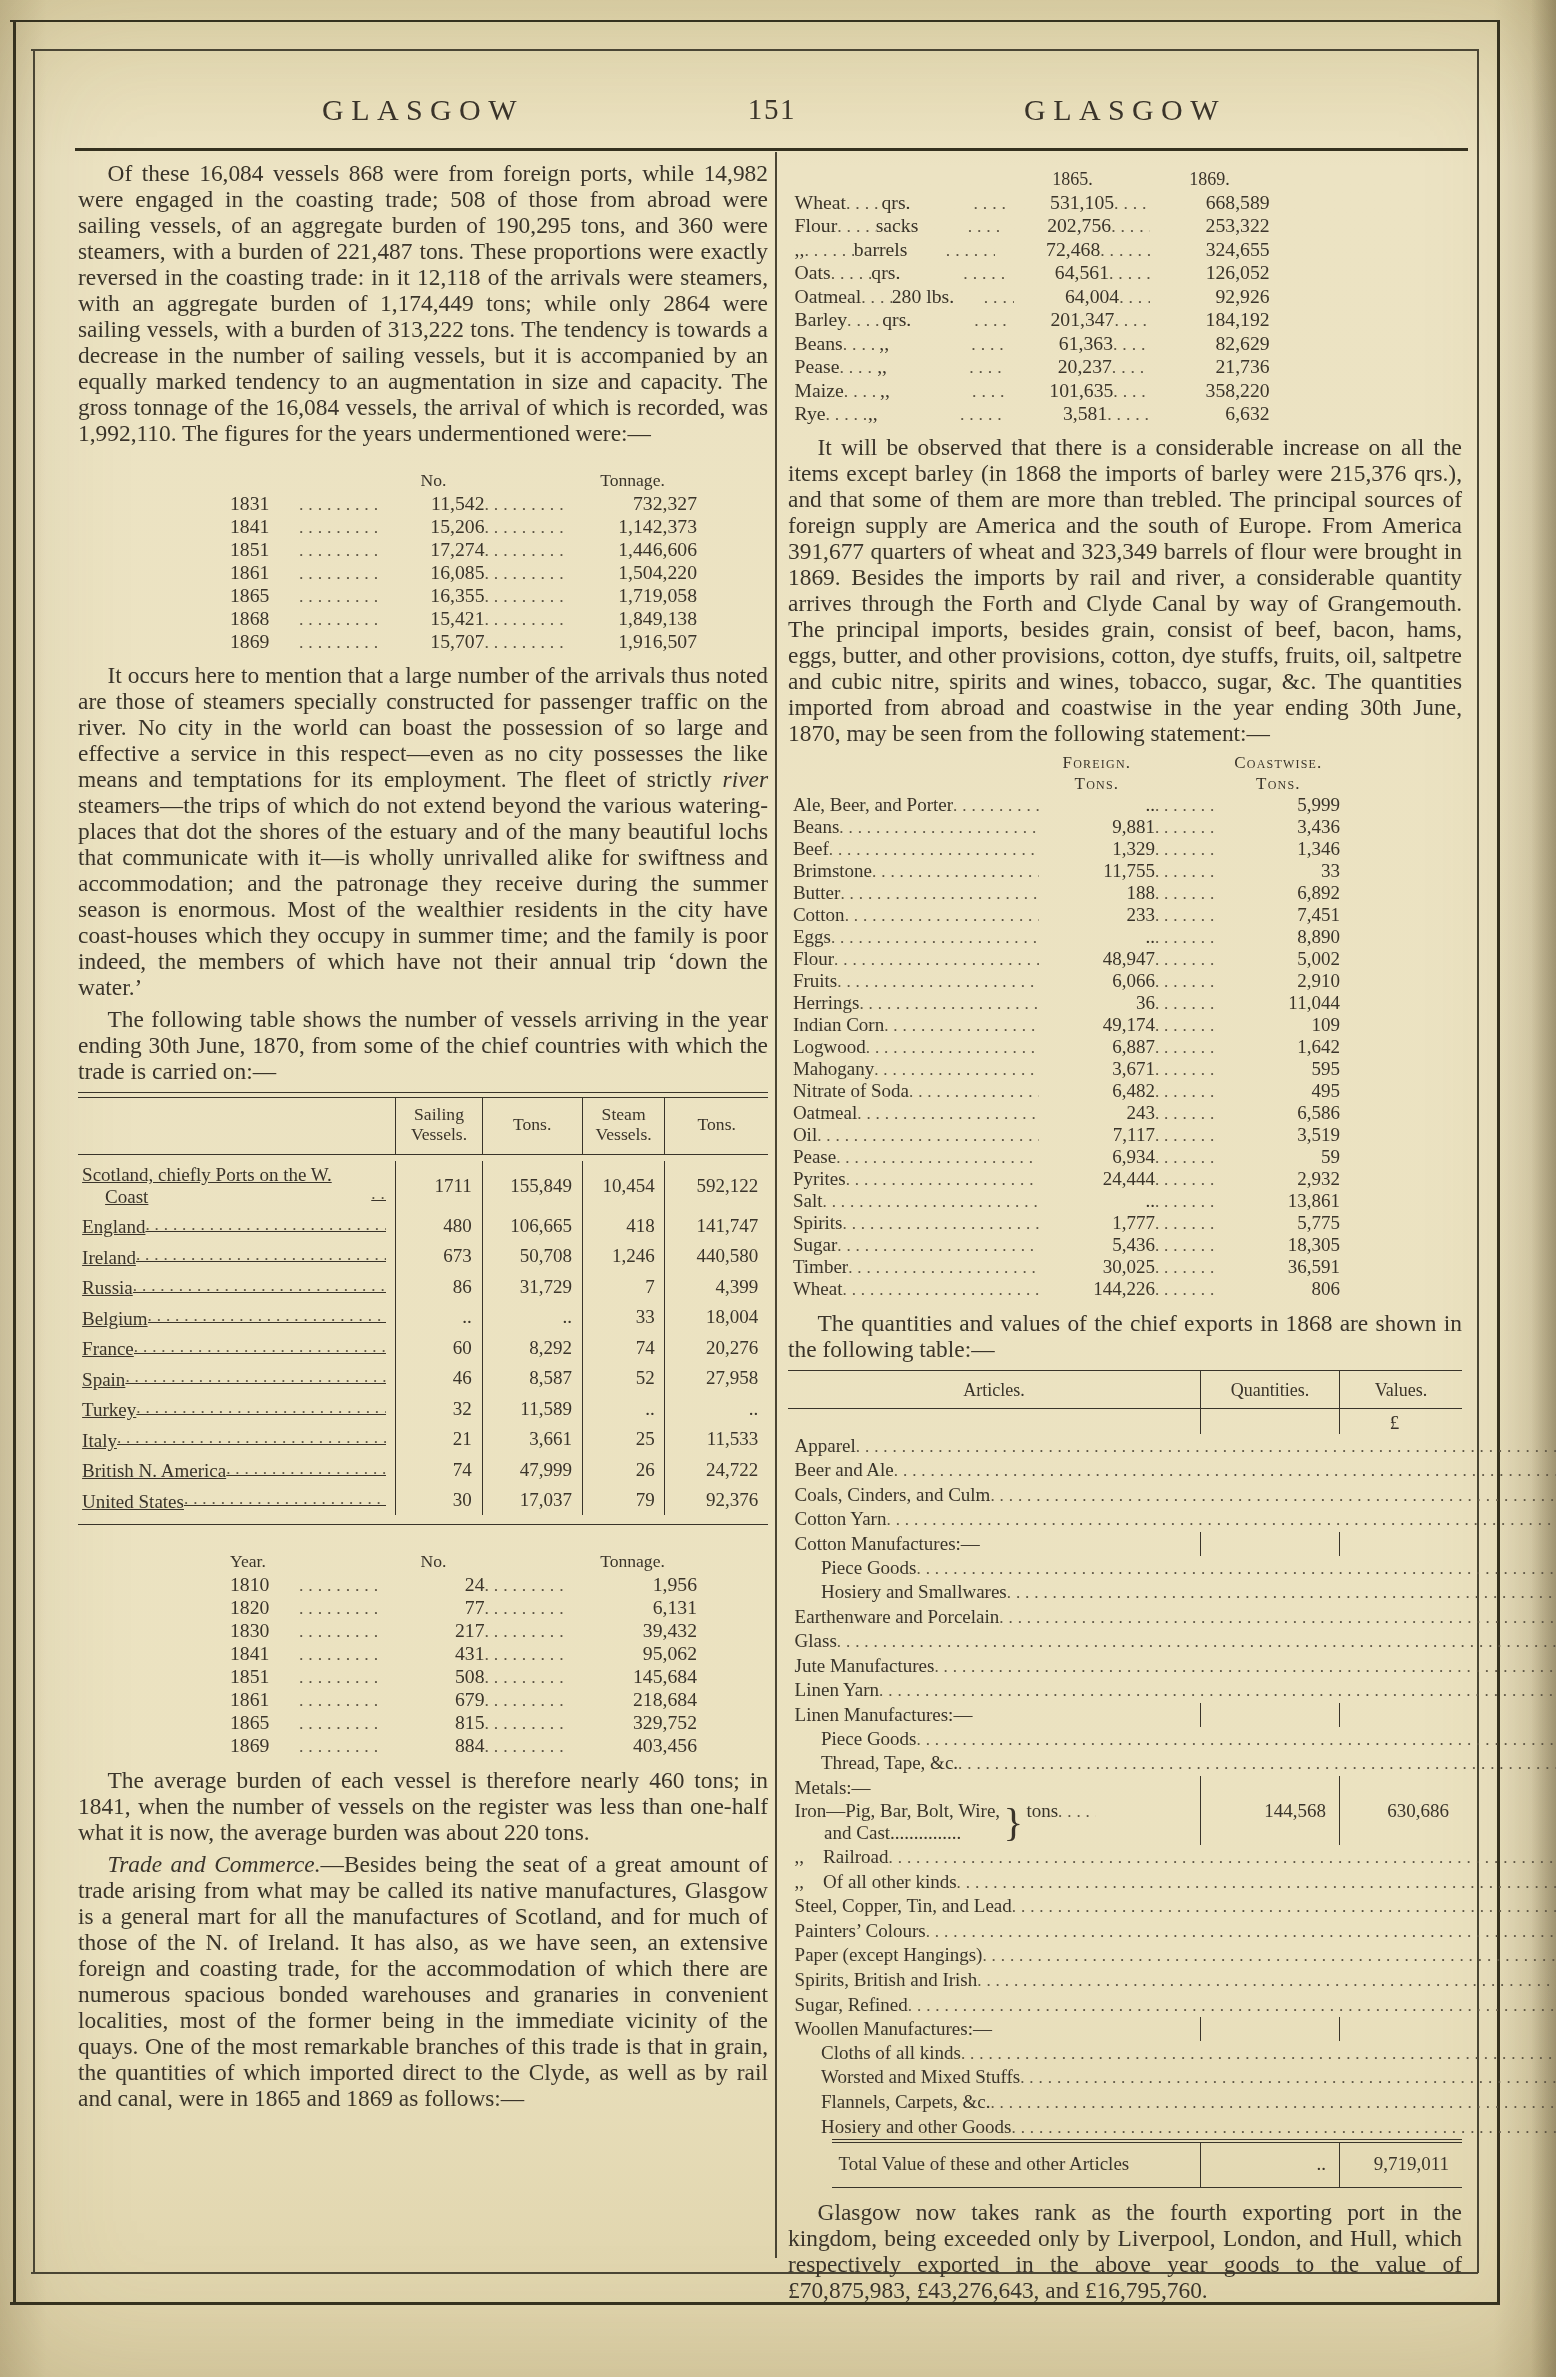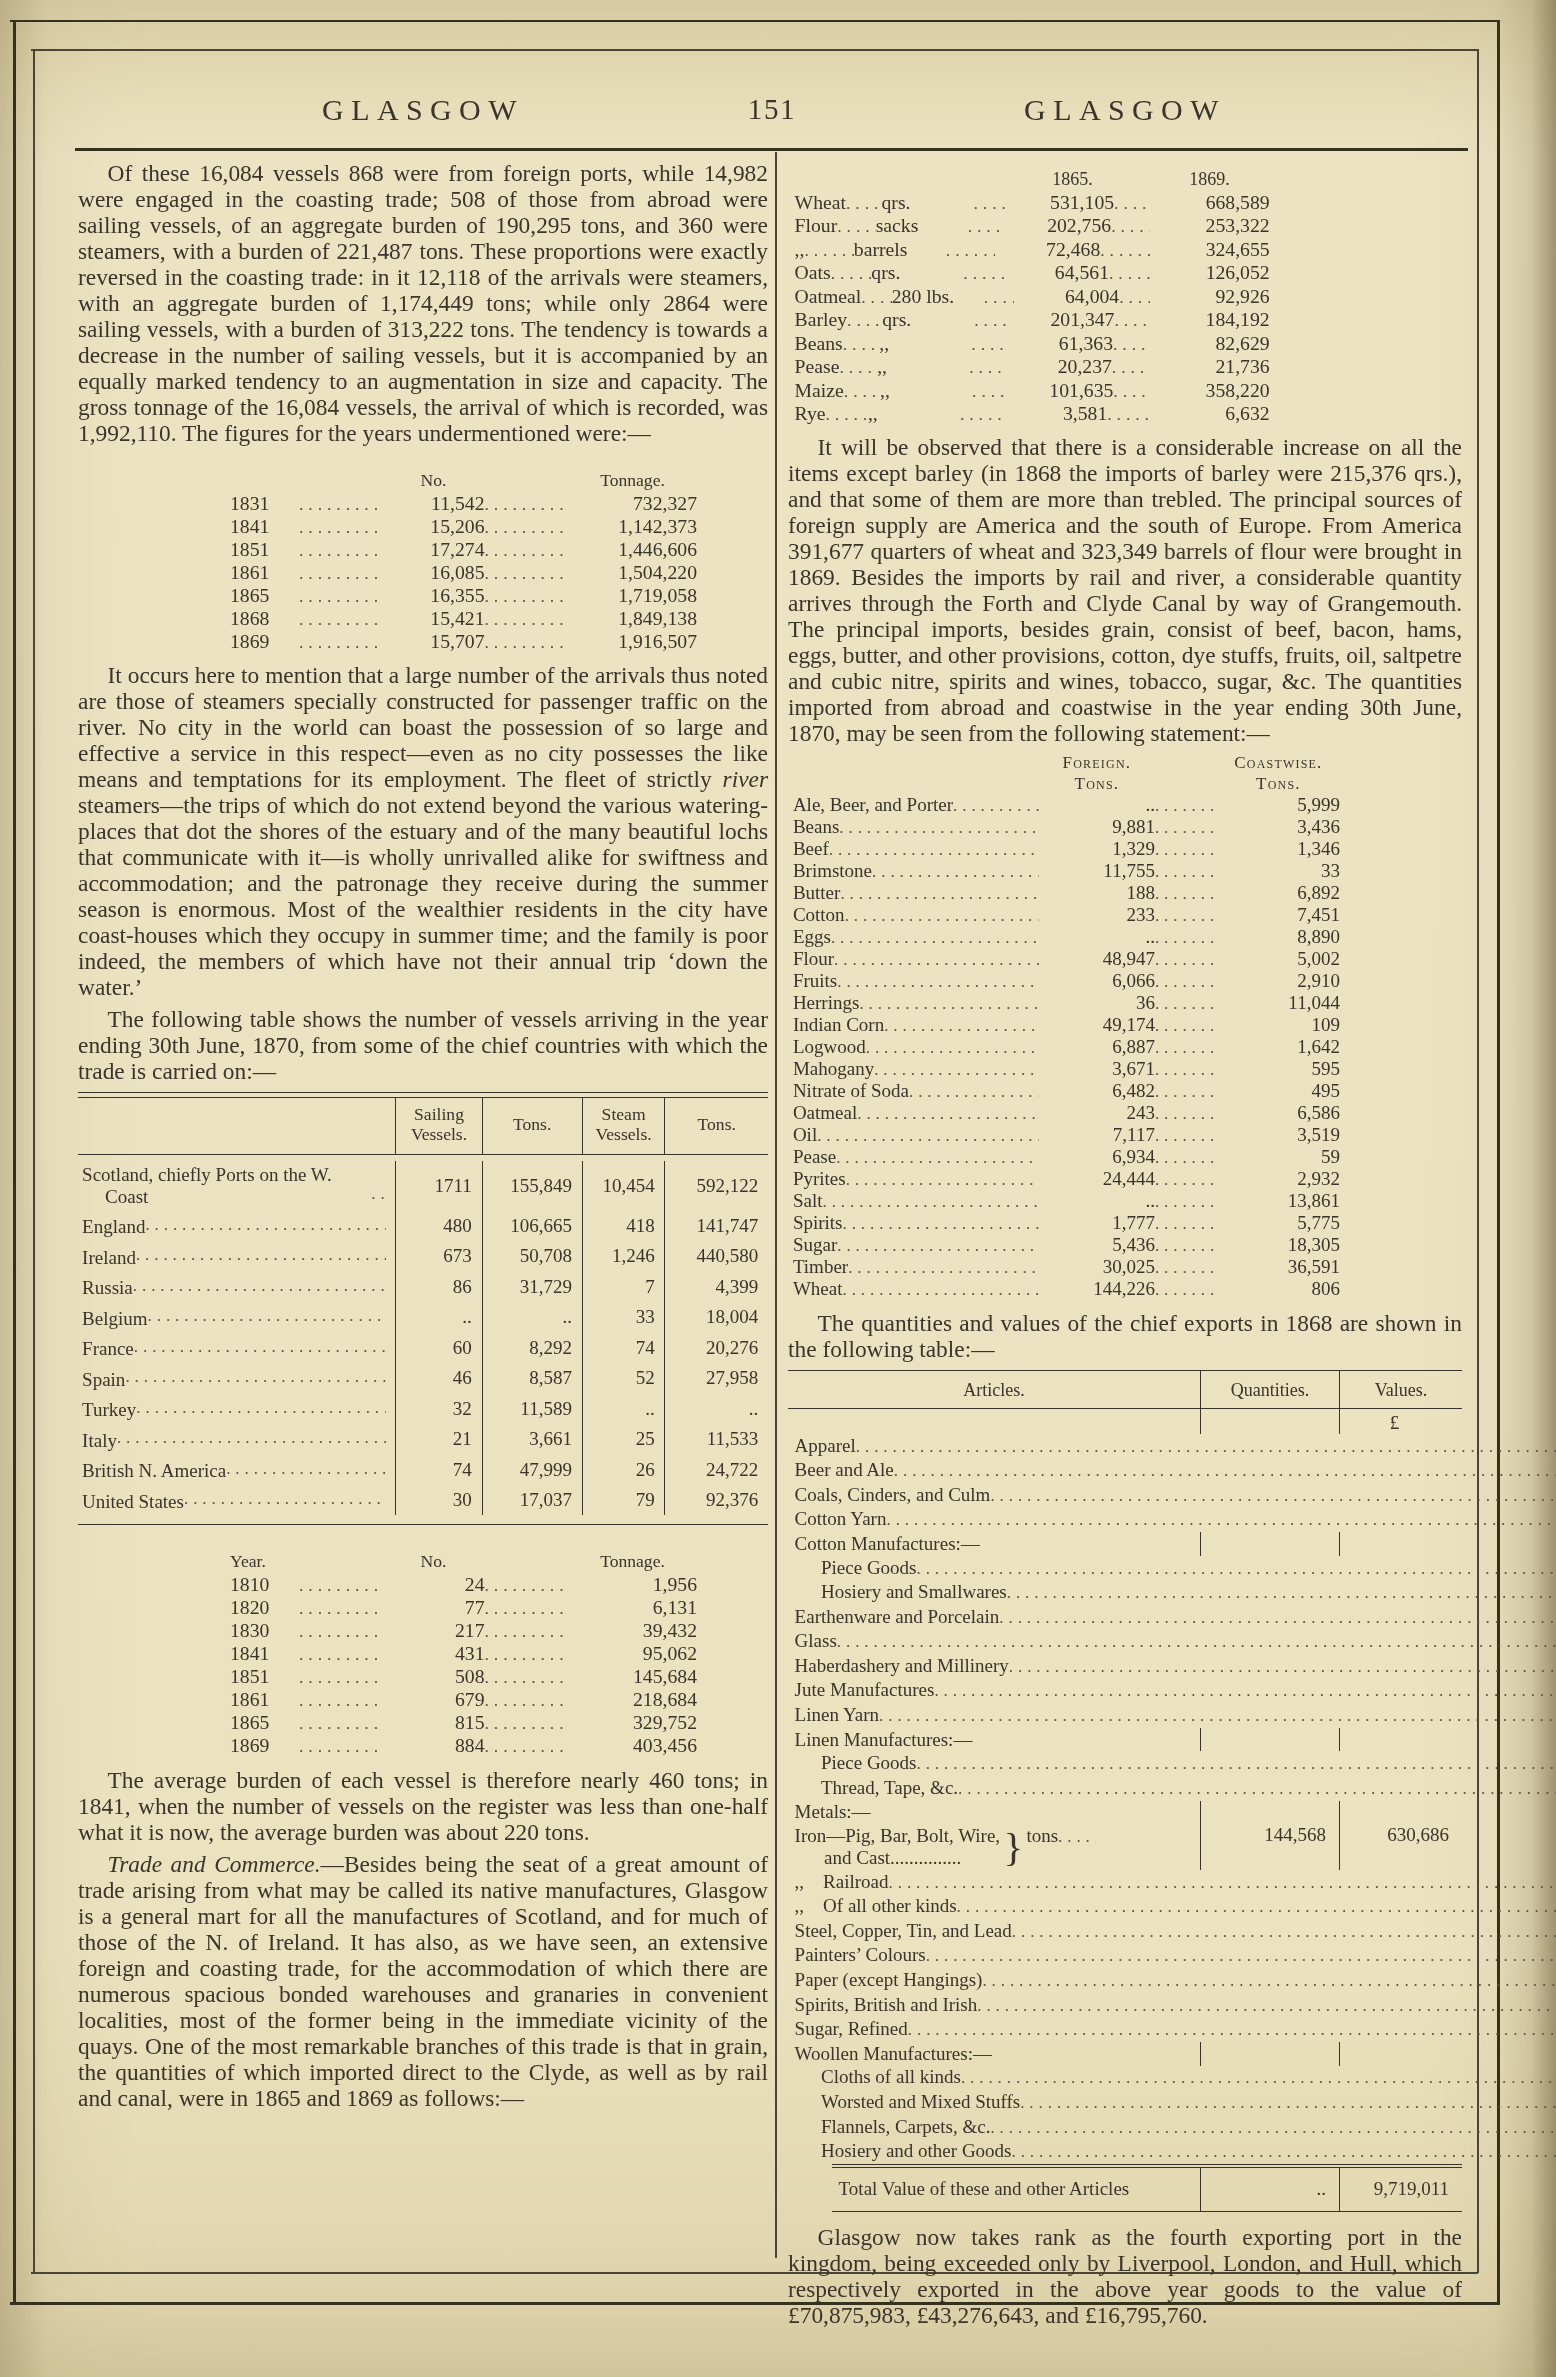--- a/index.html
+++ b/index.html
@@ -41,21 +41,21 @@
   .ctable{margin:13px 0 9.8px 0;font-size:19px;line-height:22px;position:relative;
     border-top:1.6px solid #39342a;border-bottom:1.6px solid #39342a;}
   .ctable::before{content:"";position:absolute;top:-5.7px;left:0;right:0;border-top:1.6px solid #39342a;}
   .ct-row{display:grid;grid-template-columns:46% 12.5% 14.5% 12% 15%;}
   .ct-head{border-bottom:1.6px solid #39342a;}
   .ct-head .ct-cell{display:flex;align-items:center;justify-content:center;text-align:center;
     padding:7.4px 2.5px 9px;font-size:17.6px;line-height:19.7px;}
   .ct-cell + .ct-cell{border-left:1.5px solid #39342a;}
   .ct-body-wrap{padding:6.6px 0 8.2px;}
   .ct-body .ct-cell{padding:2.5px 9.8px 2.5px 0;}
-  .ct-name{display:flex;align-items:flex-end;padding-left:4.1px !important;}
+  .ct-name{display:flex;align-items:flex-end;padding-left:4.1px !important;text-decoration:underline;}
   .ct-name .txt{flex:0 1 auto;padding-left:23px;text-indent:-23px;}
   .ct-name .dots{margin-bottom:2.5px;}
   .ct-num{display:flex;align-items:center;justify-content:flex-end;}
   
   .gtable{width:475px;margin:8.2px 0 8.2px 6.6px;font-size:19.7px;line-height:22.5px;}
   .g-row{display:flex;align-items:baseline;}
   .g-unit{flex:0 0 92px;}
   .g-v{flex:0 0 105px;text-align:right;}
   .g-v2{flex:0 0 120px;text-align:right;}
   .g-head{font-size:18px;}
@@ -769,31 +769,20 @@
               </span>
 
             <span class="dots d-main"></span>
 
           </span>
 
         </div>
           <div class="xgrid x-row">
           <span class="x-art">
             <span class="art-lines">
-                <span class="l1">Haberdashery and Millinery</span>
-              </span>
-
-            <span class="dots d-main"></span>
-
-          </span>
-
-        </div>
-          <div class="xgrid x-row">
-          <span class="x-art">
-            <span class="art-lines">
                 <span class="l1">Jute Manufactures</span>
               </span>
 
             <span class="dots d-main"></span>
 
           </span>
 
         </div>
           <div class="xgrid x-row">
           <span class="x-art">

